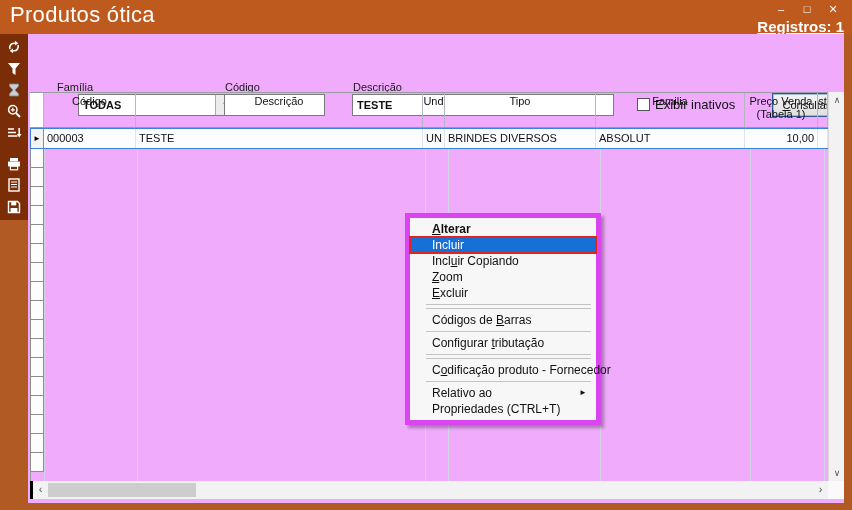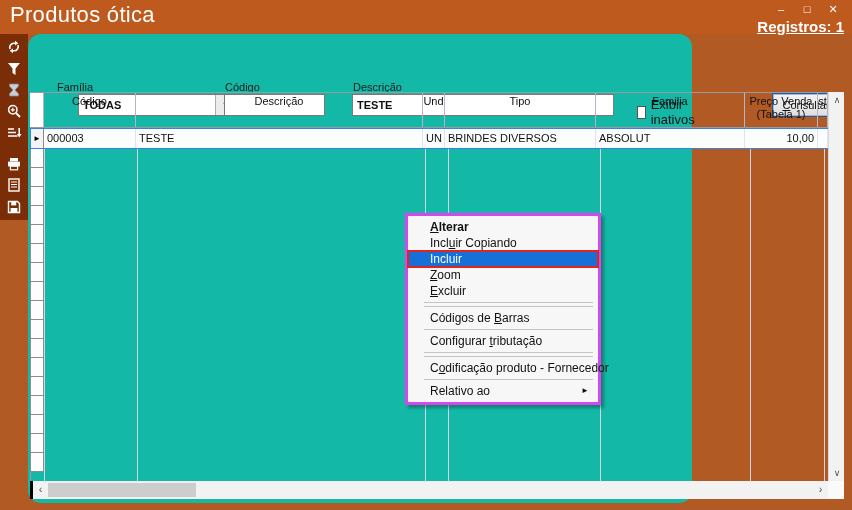--- a/index.html
+++ b/index.html
@@ -14,21 +14,21 @@
   .titlebar{position:absolute;left:0;top:0;width:852px;height:34px;background:#BE5A1E;}
   .title{position:absolute;left:10px;top:2px;font-size:22px;font-weight:300;color:#FFFFFF;letter-spacing:.3px;}
   .win-controls{position:absolute;right:6px;top:0;display:flex;}
   .wbtn{width:26px;height:18px;color:#FFFFFF;font-size:11px;line-height:18px;text-align:center;cursor:default;}
   .registros{position:absolute;right:8px;top:18px;font-size:15px;font-weight:700;color:#FFFFFF;text-decoration:underline;cursor:pointer;}
   
   .sidebar-dark{position:absolute;left:0;top:34px;width:28px;height:186px;background:#7A2D06;display:flex;flex-direction:column;align-items:center;padding-top:5px;}
   .side-icon{width:18px;height:17px;margin-bottom:5px;display:flex;align-items:center;justify-content:center;}
   .side-icon.group-gap{margin-top:10px;}
   
-  .content{position:absolute;left:28px;top:34px;width:664px;height:469px;background:#14b8a6;border-radius:13px;}
+  .content{position:absolute;left:28px;top:34px;width:816px;height:469px;background:#f0abfc;}
   .flabel{position:absolute;font-size:11px;color:#1a1a1a;}
   .tinput{position:absolute;height:22px;border:1px solid #7A7A7A;font-family:inherit;font-size:11px;font-weight:700;padding:0 4px;color:#111;outline:none;background:#fff;}
   .combo{position:absolute;height:22px;border:1px solid #7A7A7A;background:#fff;display:flex;align-items:center;}
   .combo-value{flex:1;font-size:11px;font-weight:700;padding-left:4px;color:#111;}
   .combo-btn{width:20px;height:100%;background:#ECECEC;border-left:1px solid #ACACAC;display:flex;align-items:center;justify-content:center;font-size:9px;color:#555;}
   .checkbox-wrap{position:absolute;display:flex;align-items:center;}
   .cb-box{width:13px;height:13px;border:1px solid #555;background:#fff;}
   .cb-label{font-size:13px;margin-left:5px;color:#111;}
   .btn-consultar{position:absolute;height:24px;width:68px;background:linear-gradient(#F4F4F4,#DFDFDF);
     border:1px solid #30589B;box-shadow:0 0 0 1px #9DB8D9 inset;font-family:inherit;font-size:11px;color:#111;cursor:pointer;}
@@ -46,21 +46,21 @@
   
   .vscroll{position:absolute;left:800px;top:58px;width:16px;height:389px;background:#F2F2F2;border-left:1px solid #DADADA;}
   .vs-btn{position:absolute;left:0;width:16px;height:16px;text-align:center;font-size:9px;color:#505050;line-height:16px;}
   .hscroll{position:absolute;left:2px;top:447px;width:798px;height:18px;background:#F2F2F2;}
   .hs-marker{position:absolute;left:0;top:0;width:3px;height:18px;background:#000;}
   .hs-btn{position:absolute;top:0;width:15px;height:18px;text-align:center;font-size:11px;color:#505050;line-height:17px;}
   .hs-thumb{position:absolute;left:18px;top:2px;width:148px;height:14px;background:#CDCDCD;}
   .scroll-corner{position:absolute;left:800px;top:447px;width:16px;height:18px;background:#FAFAFA;}
   
   .context-menu{position:absolute;left:377px;top:179px;width:196px;background:#F7F7F7;
-    border:3px solid #d946ef;box-shadow:3px 3px 3px rgba(0,0,0,.30);padding:3px 0;}
+    border:5px solid #d946ef;box-shadow:3px 3px 3px rgba(0,0,0,.30);padding:3px 0;}
   .menu-item{position:relative;height:16px;line-height:16px;font-size:12px;color:#111;padding-left:22px;white-space:nowrap;cursor:default;}
   .menu-item.bold{font-weight:700;}
   .menu-item.highlight{background:#1670D8;color:#FFFFFF;}
   .menu-item.redbox{outline:2px solid #E2241C;outline-offset:-1px;}
   .menu-sep{border-top:1px solid #C4C4C4;margin:3px 5px 3px 16px;height:0;}
   .submenu-arrow{position:absolute;right:9px;top:0;font-size:8px;line-height:16px;color:#111;}
   u{text-decoration:underline;}
   
   .border-right{position:absolute;right:0;top:34px;width:8px;height:476px;background:#B25A24;}
   .border-bottom{position:absolute;left:0;bottom:0;width:852px;height:7px;background:#B25A24;}
@@ -214,33 +214,34 @@
     <div class="hscroll">
       <span class="hs-marker"></span>
       <span class="hs-btn" style="left:3px;">‹</span>
       <span class="hs-thumb"></span>
       <span class="hs-btn" style="right:0;">›</span>
     </div>
     <div class="scroll-corner"></div>
 
     <div class="context-menu" id="context-menu">
         <div class="menu-item bold"><u>A</u>lterar</div>
+        <div class="menu-item highlight redbox">Incluir</div>
         <div class="menu-item">Incl<u>u</u>ir Copiando</div>
-        <div class="menu-item highlight redbox">Incluir</div>
         <div class="menu-item"><u>Z</u>oom</div>
         <div class="menu-item"><u>E</u>xcluir</div>
         <div class="menu-sep"></div>
         <div class="menu-sep"></div>
         <div class="menu-item">Códigos de <u>B</u>arras</div>
         <div class="menu-sep"></div>
         <div class="menu-item">Configurar <u>t</u>ributação</div>
         <div class="menu-sep"></div>
         <div class="menu-sep"></div>
         <div class="menu-item">C<u>o</u>dificação produto - Fornecedor</div>
         <div class="menu-sep"></div>
         <div class="menu-item">Relativo ao<span class="submenu-arrow">►</span></div>
+        <div class="menu-item">Propriedades (CTRL+T)</div>
       </div>
 
   </div>
 
   <div class="border-right"></div>
   <div class="border-bottom"></div>
 </div>
 
 </body></html>

